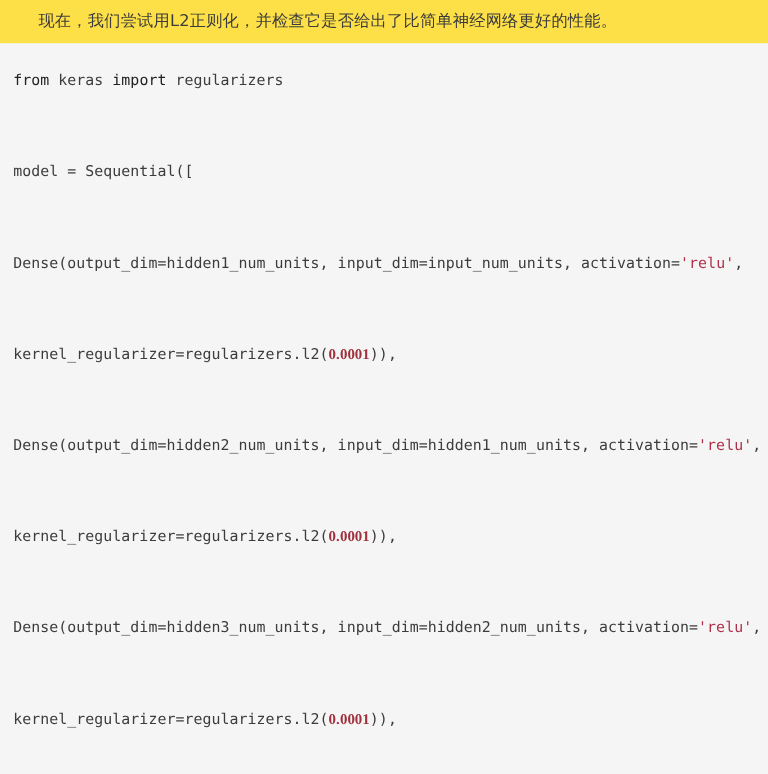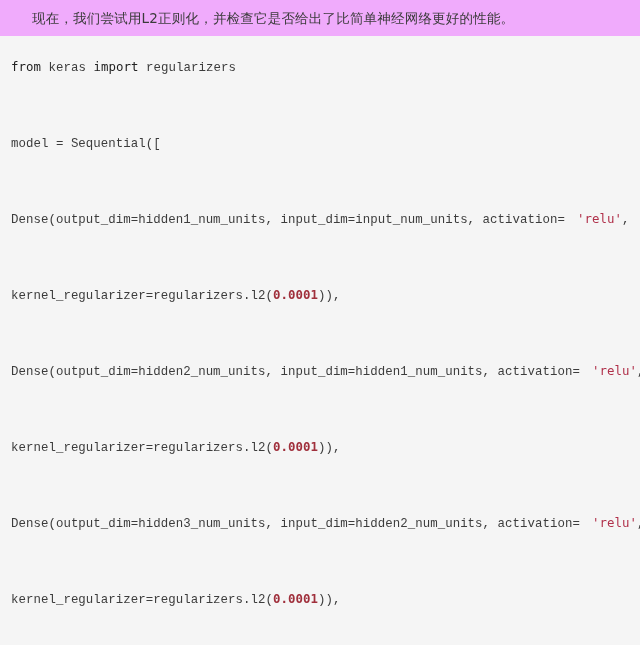--- a/index.html
+++ b/index.html
@@ -10,21 +10,21 @@
   body {
     width: 640px;
     height: 645px;
     overflow: hidden;
     font-family: "Liberation Sans", sans-serif;
   }
   #page {
     position: relative;
     width: 640px;
     height: 556px;
-    background: #f0abfc;
+    background: #fde047;
   }
   .intro {
     margin: 0;
     padding: 8px 20px 0 32px;
     font-family: "DejaVu Sans", sans-serif;
     font-size: 13.5px;
     line-height: 20px;
     color: #3b3b3b;
     letter-spacing: 0.2px;
     white-space: nowrap;
@@ -53,29 +53,28 @@
     white-space: pre;
     height: 38px;
     overflow: hidden;
   }
   .tok-kw {
     color: #222222;
     font-weight: normal;
   }
   .tok-str {
     color: #b0304a;
-    margin-left: 12px;
   }
   .tok-num {
     color: #a0303c;
     font-weight: bold;
+    font-family: Liberation Serif, serif;
   }
   .tok-plain {
     color: #3c3c3c;
-    font-family: Liberation Mono, monospace;
   }
 </style>
 </head>
 <body>
 
 <div id="page">
 
   <p class="intro">现在，我们尝试用L2正则化，并检查它是否给出了比简单神经网络更好的性能。</p>
 
   <div class="code-block">

